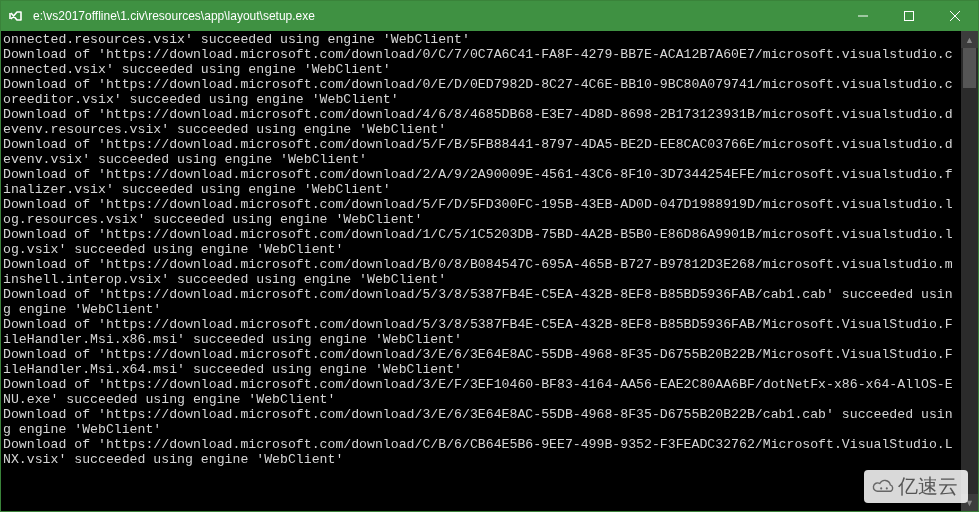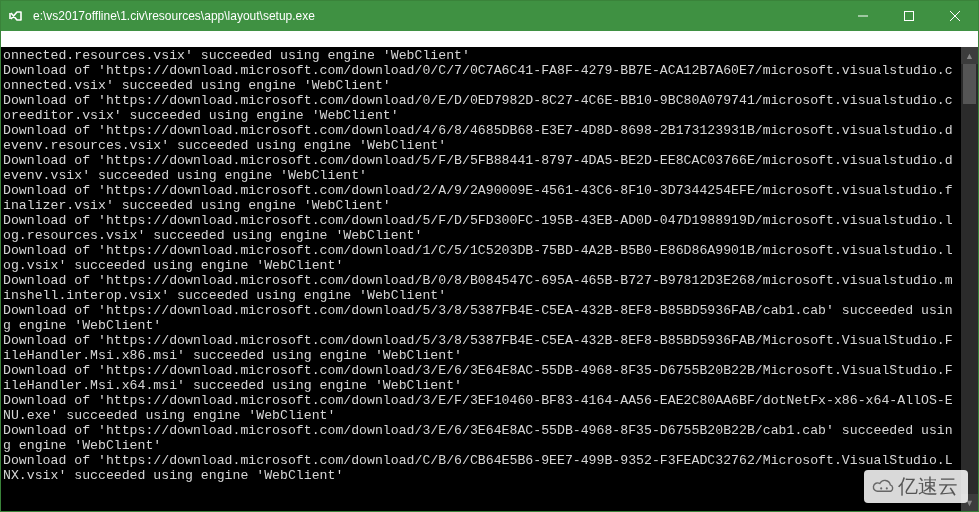--- a/index.html
+++ b/index.html
@@ -3,21 +3,21 @@
 <meta charset="utf-8">
 <style>
   * { margin: 0; padding: 0; box-sizing: border-box; }
   html, body { width: 979px; height: 512px; font-family: "Segoe UI", Tahoma, sans-serif; overflow: hidden; background:#fff;}
   .window { width: 979px; height: 512px; border: 1px solid #3a833a; display: flex; flex-direction: column; justify-content: space-between; }
   .titlebar { height: 30px; background: #3f9142; display: flex; align-items: center; color: #fff; font-size: 12px; user-select: none; }
   .titlebar .icon { width: 30px; display: flex; align-items:center; justify-content:center;}
   .titlebar .title { flex: 1; padding-left: 2px; white-space: nowrap; overflow:hidden; text-overflow:ellipsis;}
   .win-controls { display: flex; height: 100%; }
   .win-btn { width: 46px; height: 100%; display: flex; align-items: center; justify-content: center; color:#fff; }
-  .content-wrap { flex:1; position:relative; background:#000;margin-top:16px; }
+  .content-wrap { flex:1; position:relative; background:#000; }
   .console { position:absolute; inset:0; right:17px; background: #000; color: #d6d6d6; font-family: Consolas, "Courier New", monospace; font-size: 13.2px; line-height: 15px; white-space: pre-wrap; word-break: break-all; padding: 1px 2px;  overflow:hidden;}
   .scrollbar { position:absolute; top:0; right:0; bottom:0; width:17px; background:#2b2b2b; display:flex; flex-direction:column; }
   .sb-arrow { height:17px; background:#3c3c3c; display:flex; align-items:center; justify-content:center; color:#888; font-size:9px;}
   .sb-track { flex:1; position:relative; }
   .sb-thumb { position:absolute; left:2px; right:2px; top:0; height:40px; background:#555; border-radius:0;}
   .watermark { position:absolute; right:10px; bottom:8px; display:flex; align-items:center; font-size:20px; color:#555; font-weight:500; background:rgba(255,255,255,0.85); padding:3px 10px 3px 6px; border-radius:4px;}
   .watermark svg { width:28px; height:18px;}
 </style>
 </head>
 <body>

